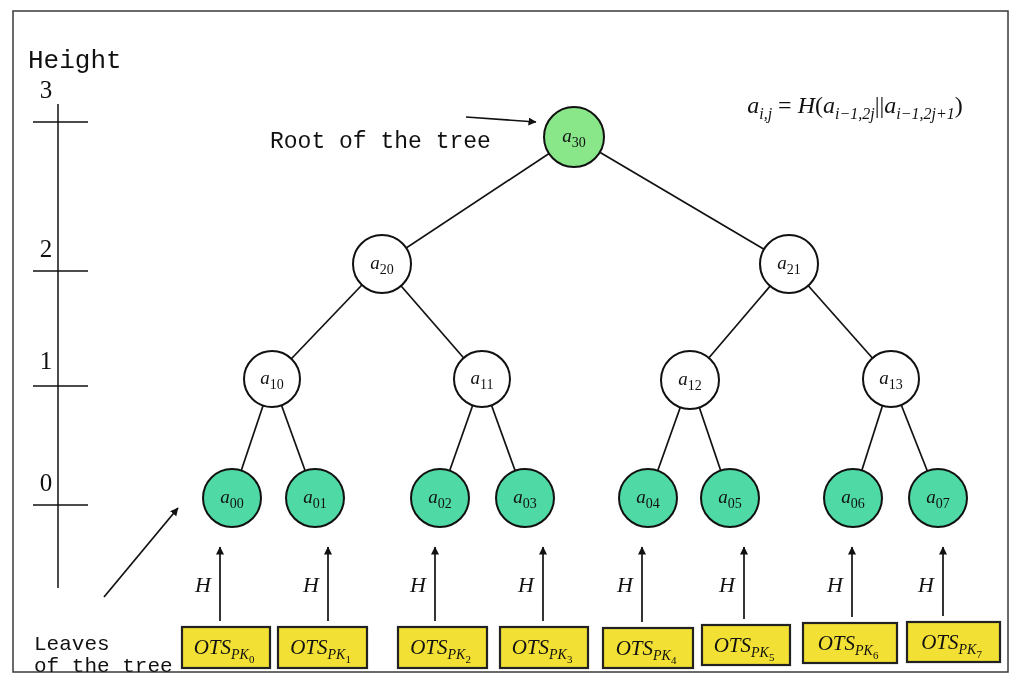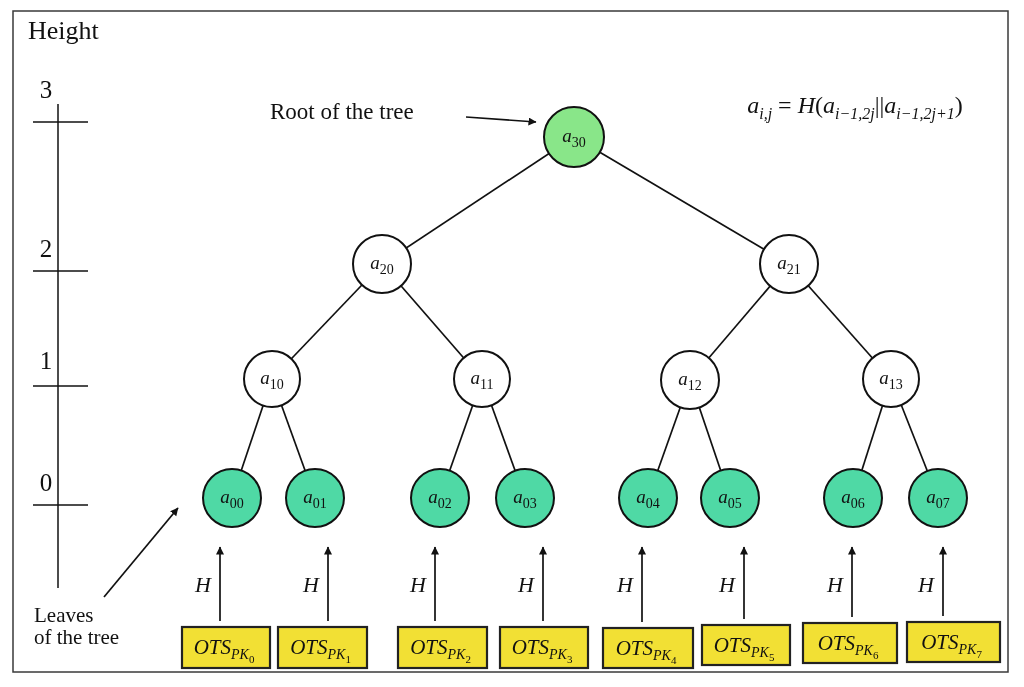--- a/index.html
+++ b/index.html
@@ -1,18 +1,18 @@
 <!DOCTYPE html>
 <html><head>
 <meta charset="utf-8">
 <style>
   html,body{margin:0;padding:0;background:#ffffff;}
   .canvas{position:relative;width:1024px;height:687px;background:#ffffff;overflow:hidden;}
   svg{position:absolute;left:0;top:0;}
-  .lbl{position:absolute;font-family:Liberation Serif, serif;color:#111;white-space:nowrap;}
+  .lbl{position:absolute;font-family:Liberation Mono, monospace;color:#111;white-space:nowrap;margin-top:30px;}
   .lbl-height{left:28px;top:16px;font-size:26px;}
   .lbl-root{left:270px;top:99px;font-size:23px;}
   .lbl-leaves{left:34px;top:604px;font-size:21px;line-height:22px;}
 </style>
 </head>
 <body>
 
 <div class="canvas">
   <svg id="diagram" width="1024" height="687" viewBox="0 0 1024 687">
       <defs>

